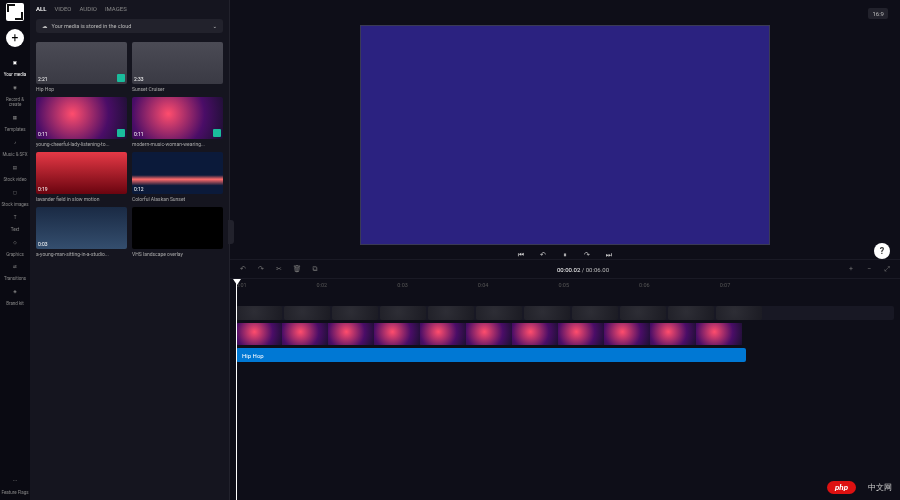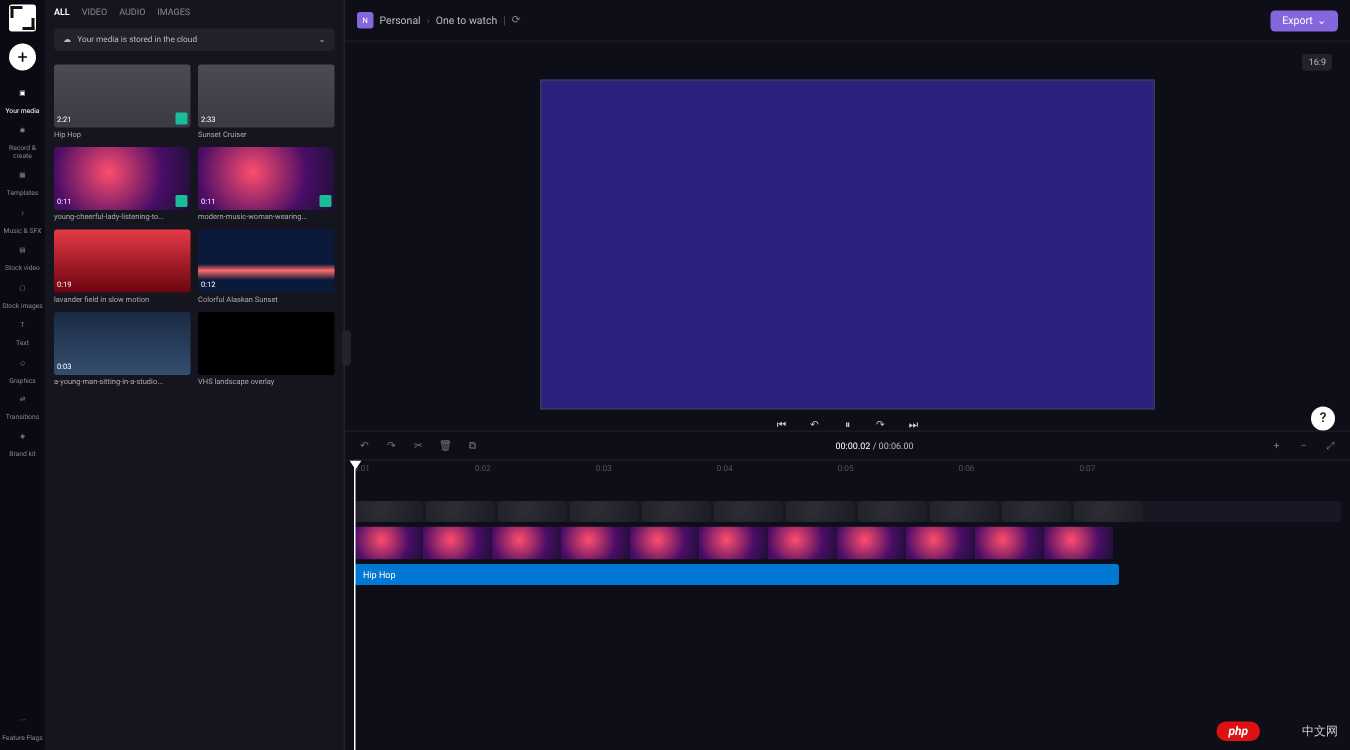--- a/index.html
+++ b/index.html
@@ -60,21 +60,21 @@
 .playhead { position:absolute; left:6px; top:0; bottom:0; width:1px; background:#fff; z-index:5;}
 .playhead::before { content:""; position:absolute; top:0; left:-3px; border-left:4px solid transparent; border-right:4px solid transparent; border-top:6px solid #fff;}
 .tracks { padding:18px 6px 6px 6px; display:flex; flex-direction:column; gap:3px; }
 .track { height:22px; border-radius:2px; position:relative; }
 .track.small { height:14px; }
 .track.ghost { background:#181824; display:flex; }
 .track.ghost .clipicon { flex:0 0 46px; height:100%; margin-right:2px; opacity:.35; background: radial-gradient(circle at 40% 40%,#555,#222); border-radius:2px; }
 .track.video { display:flex; width:510px; overflow:hidden; border-radius:2px; }
 .track.video .frame { flex:0 0 46px; height:100%; background: radial-gradient(circle at 40% 40%, #ff4d6d 0%, #4a0d67 60%, #1b1030 100%); }
 .track.audio { background:#0078d4; color:#fff; display:flex; align-items:center; padding-left:6px; font-size:6px; width:510px;}
-.footer { position:absolute; bottom:6px; right:8px; display:flex; align-items:center; gap:16px; }
+.footer { position:absolute; bottom:6px; right:8px; display:flex; align-items:center; gap:0; }
 .php-badge { background:#d11; color:#fff; border-radius:10px; padding:2px 8px; font-size:8px; font-weight:bold; font-style:italic; }
 .cn { font-size:8px; color:#ccc;margin-left:12px; }
 .collapse-handle { position:absolute; right:-5px; top:220px; width:6px;height:24px;background:#22222c;border-radius:0 3px 3px 0; }
 </style>
 </head>
 <body>
 
 <div class="rail">
   <div class="logo"></div>
   <div class="add-btn">+</div>
@@ -185,35 +185,20 @@
       </div>
       <div class="card">
         <div class="thumb t-black"></div>
         <div class="caption">VHS landscape overlay</div>
       </div>
     </div>
   <div class="collapse-handle"></div>
 </div>
 
 <div class="main">
-  <div class="topbar">
-    <div class="crumb">
-      <span class="avatar">N</span>
-      <span>Personal</span>
-      <span class="sep">›</span>
-      <span>One to watch</span>
-      <span class="sep">|</span>
-      <span class="tb-ico">⟳</span>
-    </div>
-    <div class="tb-spacer"></div>
-    <div class="export-btn">
-      <span>Export</span>
-      <span>⌄</span>
-    </div>
-  </div>
 
   <div class="preview-area">
     <div style="align-self:flex-end;margin-right:12px;" class="ratio">16:9</div>
     <div class="canvas"></div>
     <div class="playback">
       <span class="ctl">⏮</span>
       <span class="ctl">↶</span>
       <span class="ctl">⏸</span>
       <span class="ctl">↷</span>
       <span class="ctl">⏭</span>

